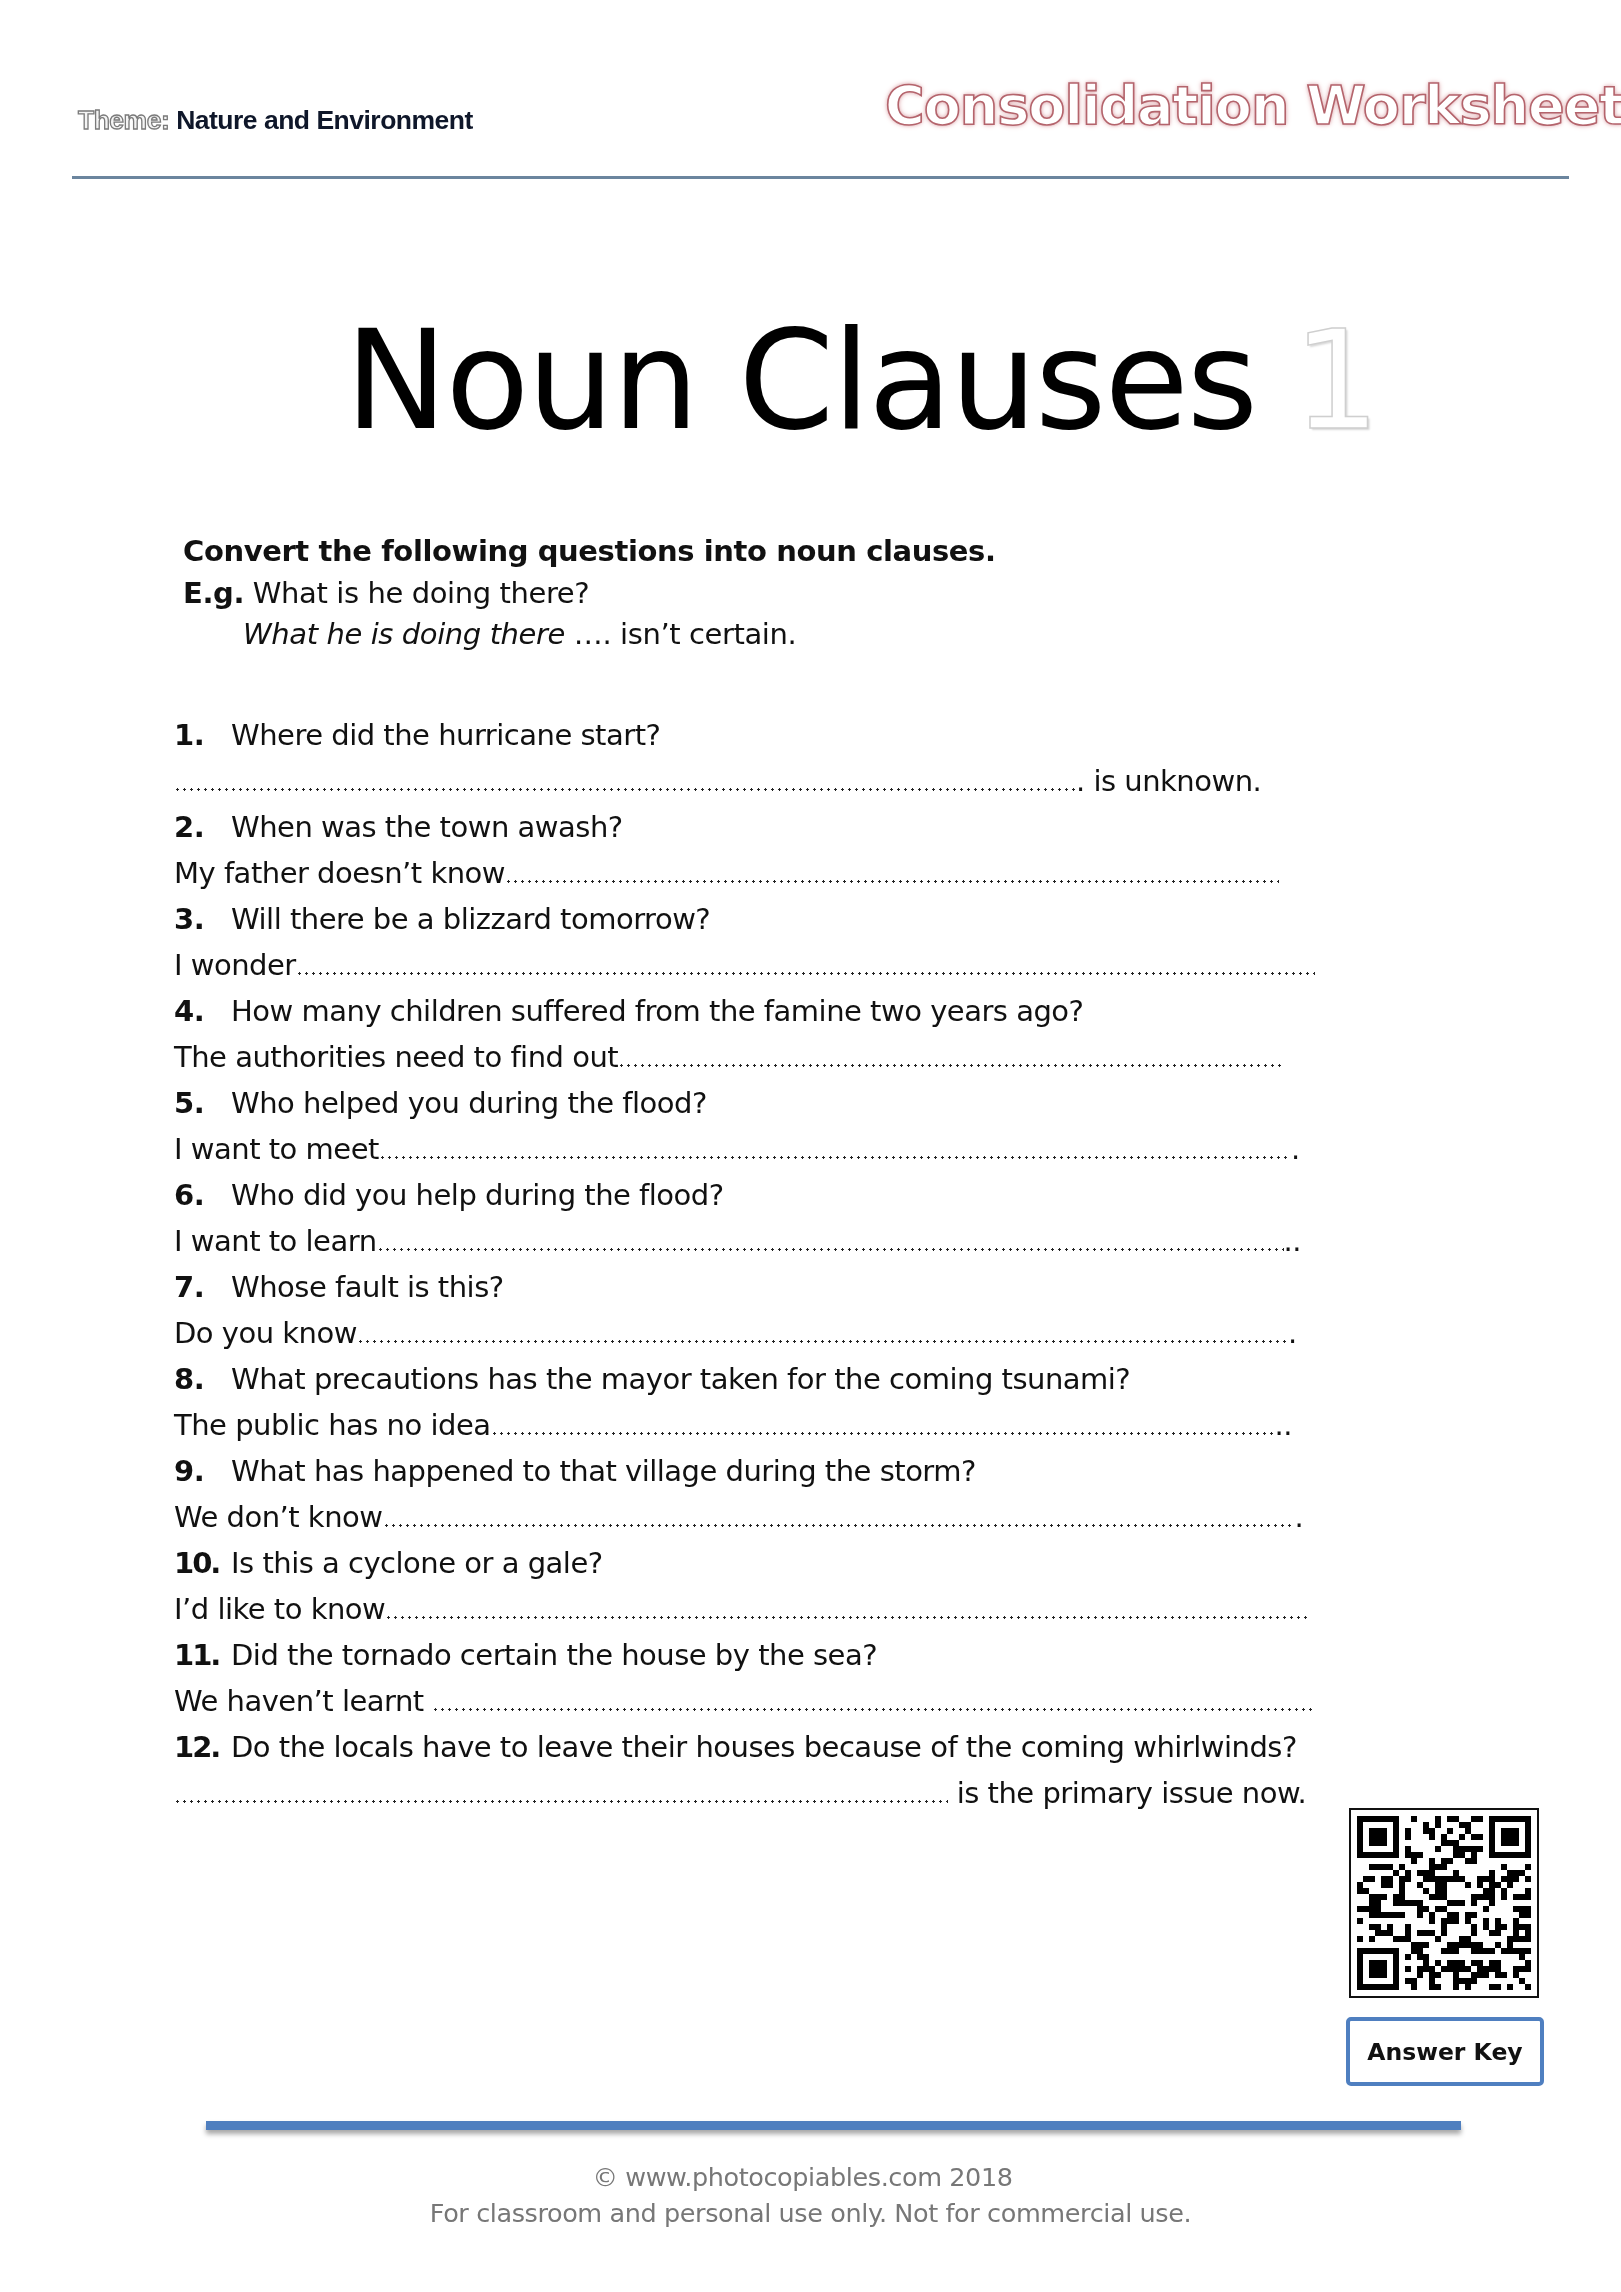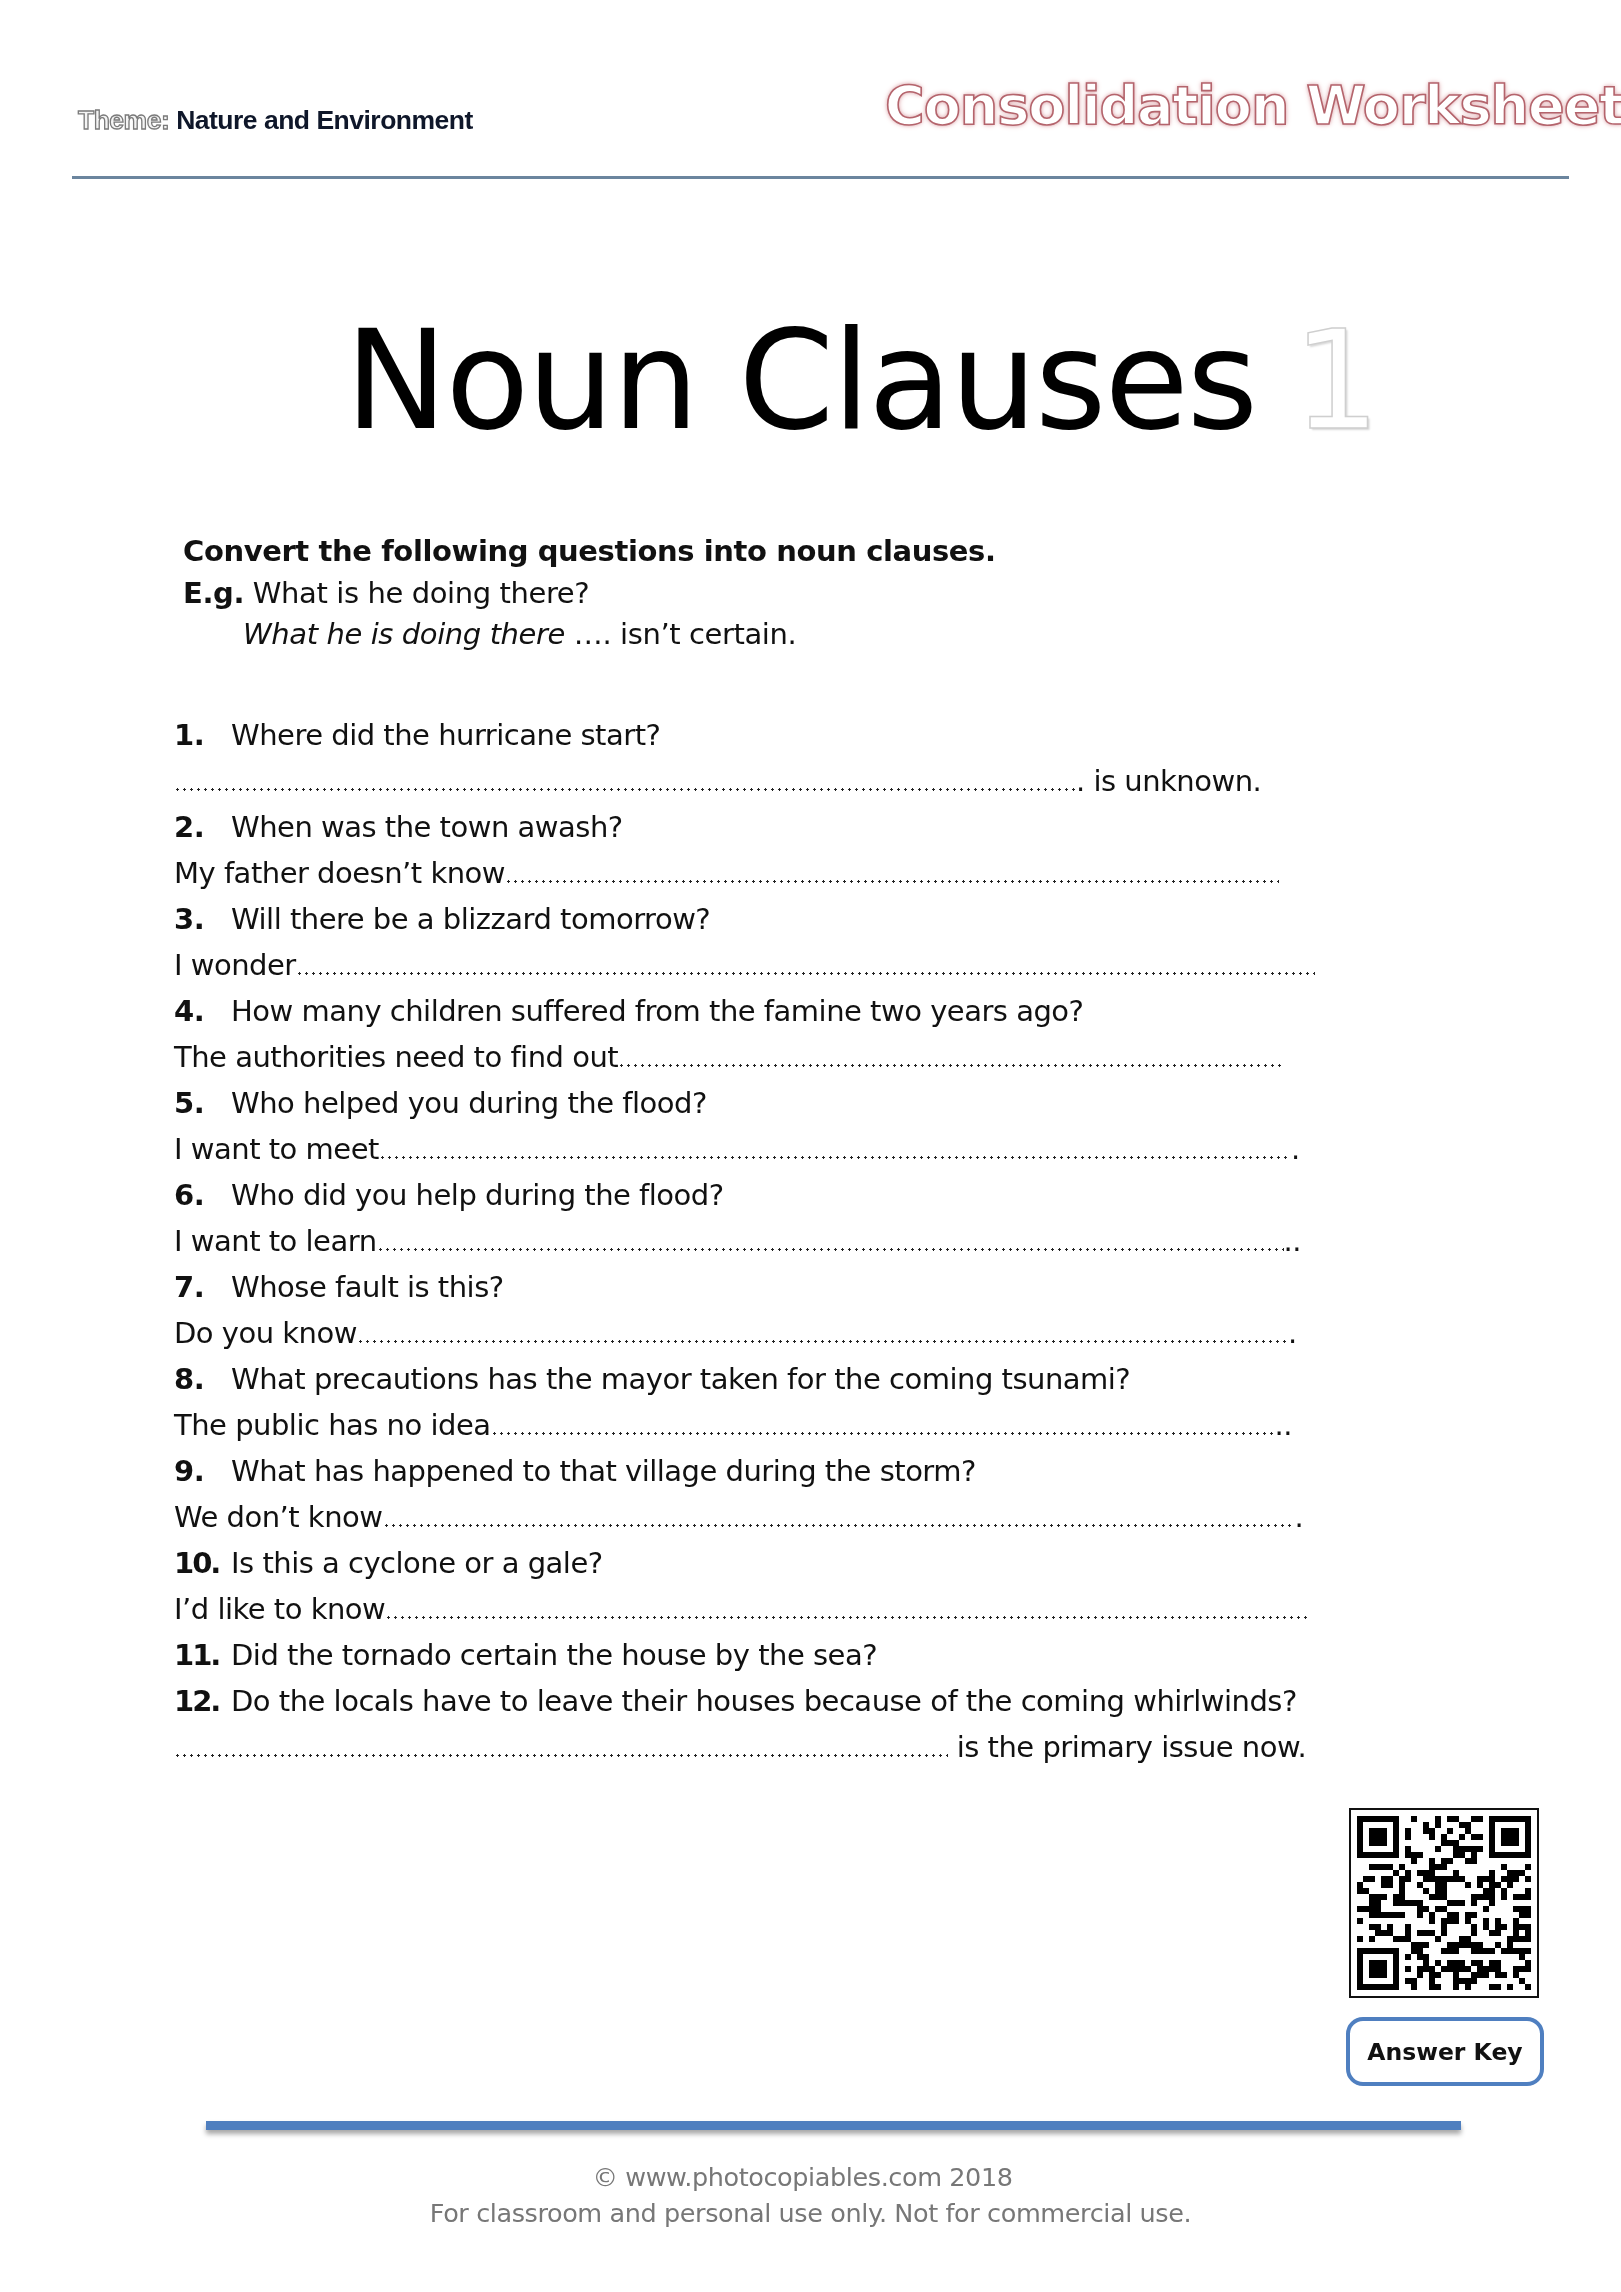--- a/index.html
+++ b/index.html
@@ -37,21 +37,21 @@
   .a-line { height: 46px; line-height: 46px; font-size: 29px; letter-spacing: -0.5px; white-space: nowrap; position: relative; }
   .dots { display: inline-block; vertical-align: baseline; height: 2.9px;
           background-image: radial-gradient(circle, #222 1.1px, transparent 1.3px);
           background-size: 7px 2.9px; background-repeat: repeat-x; }
 
   .qr-frame { position: absolute; left: 1349px; top: 1808px; width: 190px; height: 190px;
               border: 2px solid #111; background: #fff; box-sizing: border-box; }
   .qr-frame svg { position: absolute; left: 5.9px; top: 5.9px; }
 
   .answer-key-btn { position: absolute; left: 1346px; top: 2017px; width: 198px; height: 69px;
-                    border: 4.9px solid #4f7fc0; border-radius: 17px; box-sizing: border-box; background: #fff;
+                    border: 4.9px solid #4f7fc0; border-radius: 5px; box-sizing: border-box; background: #fff;
                     display: flex; align-items: center; justify-content: center;
                     font-family: "DejaVu Sans", sans-serif; font-weight: bold; font-size: 23.5px; color: #111; cursor: pointer; }
 
   .footer-rule { position: absolute; left: 206px; top: 2121px; width: 1255px; height: 8.8px; background: #4f7fbf;
                  box-shadow: 0 3.9px 4.9px rgba(0,0,0,0.35); }
   .footer-copy { position: absolute; left: 0; width: 1605px; top: 2162px; text-align: center; font-size: 25.5px;
                  color: #777; letter-spacing: -0.4px; }
   .footer-note { position: absolute; left: 0; width: 1621px; top: 2198px; text-align: center; font-size: 25.5px;
                  color: #777; letter-spacing: -0.4px; }
 </style>
@@ -95,20 +95,21 @@
     <div class="a-line"><span>I want to learn</span><span class="dots" style="width: 907px;"></span><span>..</span></div>
     <div class="q-line"><span class="q-num">7.</span><span>Whose fault is this?</span></div>
     <div class="a-line"><span>Do you know</span><span class="dots" style="width: 931px;"></span><span>.</span></div>
     <div class="q-line"><span class="q-num">8.</span><span>What precautions has the mayor taken for the coming tsunami?</span></div>
     <div class="a-line"><span>The public has no idea</span><span class="dots" style="width: 784px;"></span><span>..</span></div>
     <div class="q-line"><span class="q-num">9.</span><span>What has happened to that village during the storm?</span></div>
     <div class="a-line"><span>We don’t know</span><span class="dots" style="width: 912px;"></span><span>.</span></div>
     <div class="q-line"><span class="q-num wide">10.</span><span>Is this a cyclone or a gale?</span></div>
     <div class="a-line"><span>I’d like to know</span><span class="dots" style="width: 926px;"></span><span></span></div>
     <div class="q-line"><span class="q-num wide">11.</span><span>Did the tornado certain the house by the sea?</span></div>
+    <div class="a-line"><span>We haven’t learnt </span><span class="dots" style="width: 882px;"></span><span></span></div>
     <div class="q-line"><span class="q-num wide">12.</span><span>Do the locals have to leave their houses because of the coming whirlwinds?</span></div>
     <div class="a-line"><span></span><span class="dots" style="width: 774px;"></span><span> is the primary issue now.</span></div>
   </div>
 
 <div class="qr-frame">
   <svg id="qr-svg" width="174" height="174" viewBox="0 0 29 29" shape-rendering="crispEdges">
       <rect x="9" y="0" width="1" height="1" fill="#000"></rect>
       <rect x="13" y="0" width="1" height="1" fill="#000"></rect>
       <rect x="15" y="0" width="1" height="1" fill="#000"></rect>
       <rect x="16" y="0" width="1" height="1" fill="#000"></rect>

